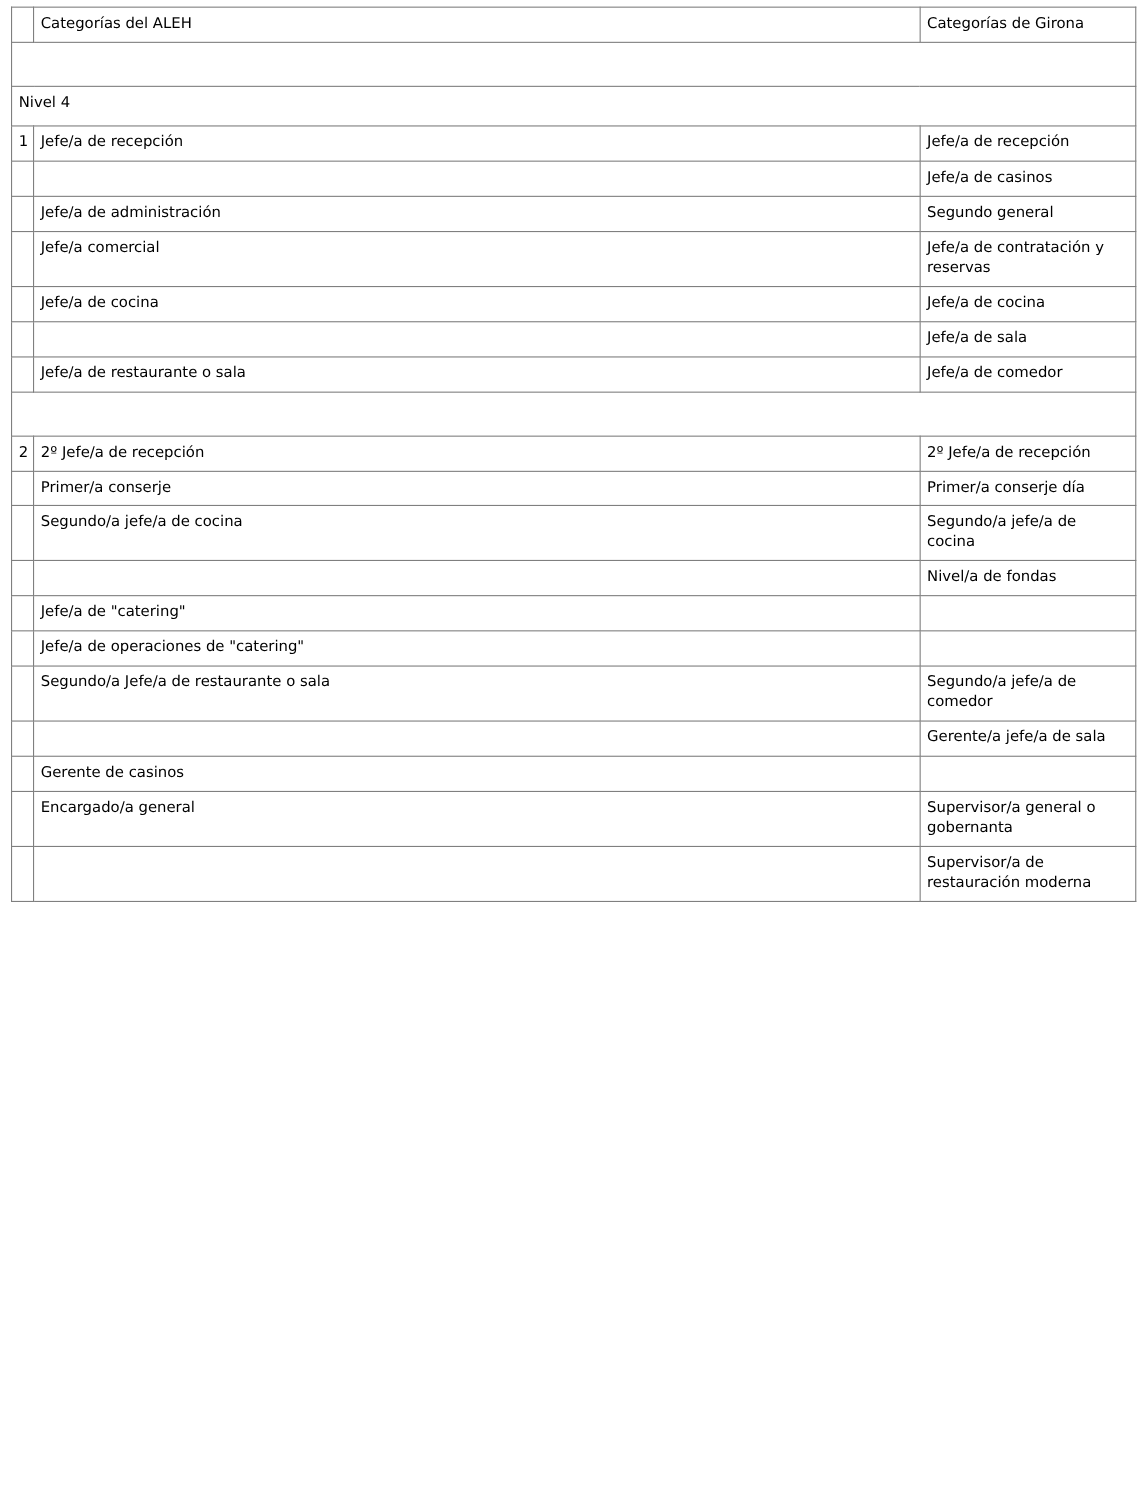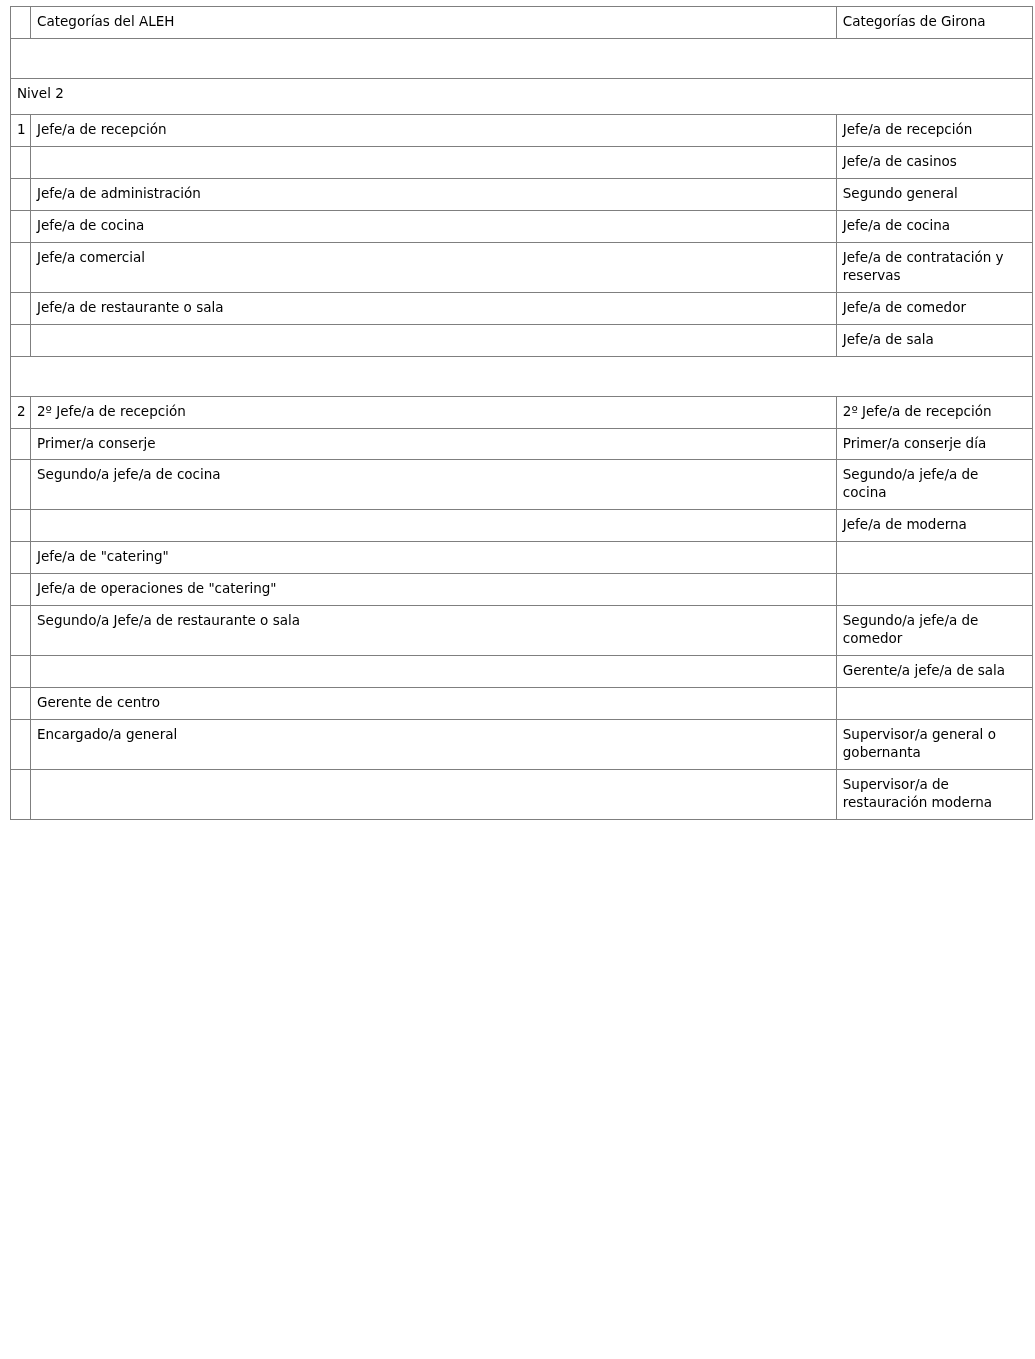--- a/index.html
+++ b/index.html
@@ -70,56 +70,56 @@
         <th class="head head-blank"></th>
         <th class="head">Categorías del ALEH</th>
         <th class="head">Categorías de Girona</th>
       </tr>
     </thead>
     <tbody id="table-body">
         <tr class="spacer">
           <td colspan="3"></td>
         </tr>
         <tr class="level">
-          <td colspan="3">Nivel 2</td>
+          <td colspan="3">Nivel 4</td>
         </tr>
         <tr>
           <td class="num">1</td>
           <td>Jefe/a de recepción</td>
           <td>Jefe/a de recepción</td>
         </tr>
         <tr>
           <td class="num"></td>
           <td></td>
           <td>Jefe/a de casinos</td>
         </tr>
         <tr>
           <td class="num"></td>
           <td>Jefe/a de administración</td>
           <td>Segundo general</td>
         </tr>
         <tr>
           <td class="num"></td>
+          <td>Jefe/a comercial</td>
+          <td>Jefe/a de contratación y reservas</td>
+        </tr>
+        <tr>
+          <td class="num"></td>
           <td>Jefe/a de cocina</td>
           <td>Jefe/a de cocina</td>
         </tr>
         <tr>
           <td class="num"></td>
-          <td>Jefe/a comercial</td>
-          <td>Jefe/a de contratación y reservas</td>
+          <td></td>
+          <td>Jefe/a de sala</td>
         </tr>
         <tr>
           <td class="num"></td>
           <td>Jefe/a de restaurante o sala</td>
           <td>Jefe/a de comedor</td>
-        </tr>
-        <tr>
-          <td class="num"></td>
-          <td></td>
-          <td>Jefe/a de sala</td>
         </tr>
         <tr class="spacer">
           <td colspan="3"></td>
         </tr>
         <tr>
           <td class="num">2</td>
           <td>2º Jefe/a de recepción</td>
           <td>2º Jefe/a de recepción</td>
         </tr>
         <tr>
@@ -128,21 +128,21 @@
           <td>Primer/a conserje día</td>
         </tr>
         <tr>
           <td class="num"></td>
           <td>Segundo/a jefe/a de cocina</td>
           <td>Segundo/a jefe/a de cocina</td>
         </tr>
         <tr>
           <td class="num"></td>
           <td></td>
-          <td>Jefe/a de moderna</td>
+          <td>Nivel/a de fondas</td>
         </tr>
         <tr>
           <td class="num"></td>
           <td>Jefe/a de "catering"</td>
           <td></td>
         </tr>
         <tr>
           <td class="num"></td>
           <td>Jefe/a de operaciones de "catering"</td>
           <td></td>
@@ -152,21 +152,21 @@
           <td>Segundo/a Jefe/a de restaurante o sala</td>
           <td>Segundo/a jefe/a de comedor</td>
         </tr>
         <tr>
           <td class="num"></td>
           <td></td>
           <td>Gerente/a jefe/a de sala</td>
         </tr>
         <tr>
           <td class="num"></td>
-          <td>Gerente de centro</td>
+          <td>Gerente de casinos</td>
           <td></td>
         </tr>
         <tr>
           <td class="num"></td>
           <td>Encargado/a general</td>
           <td>Supervisor/a general o gobernanta</td>
         </tr>
         <tr>
           <td class="num"></td>
           <td></td>

